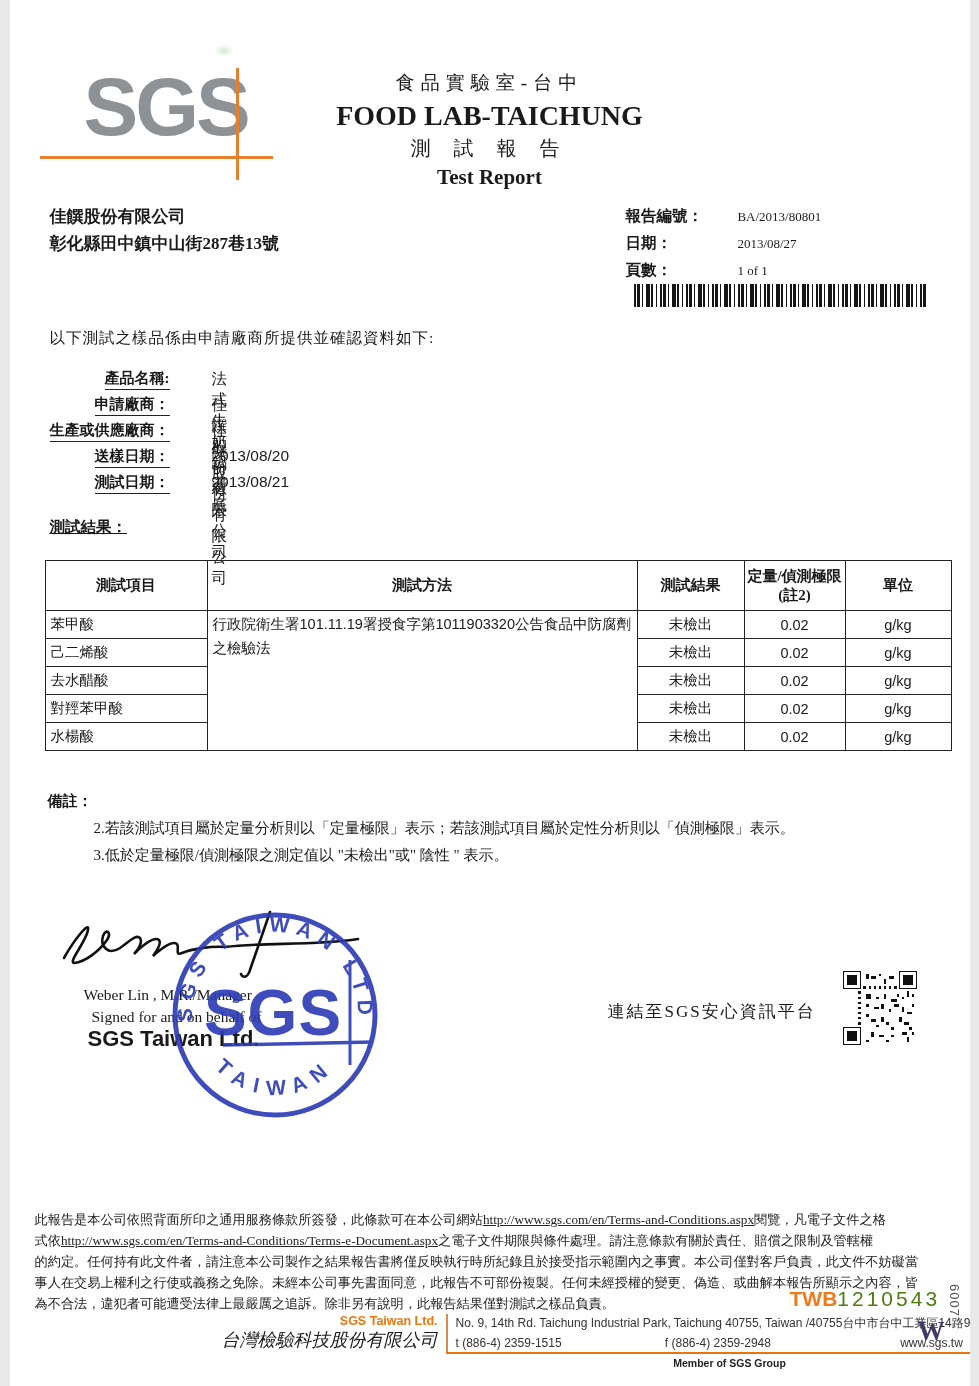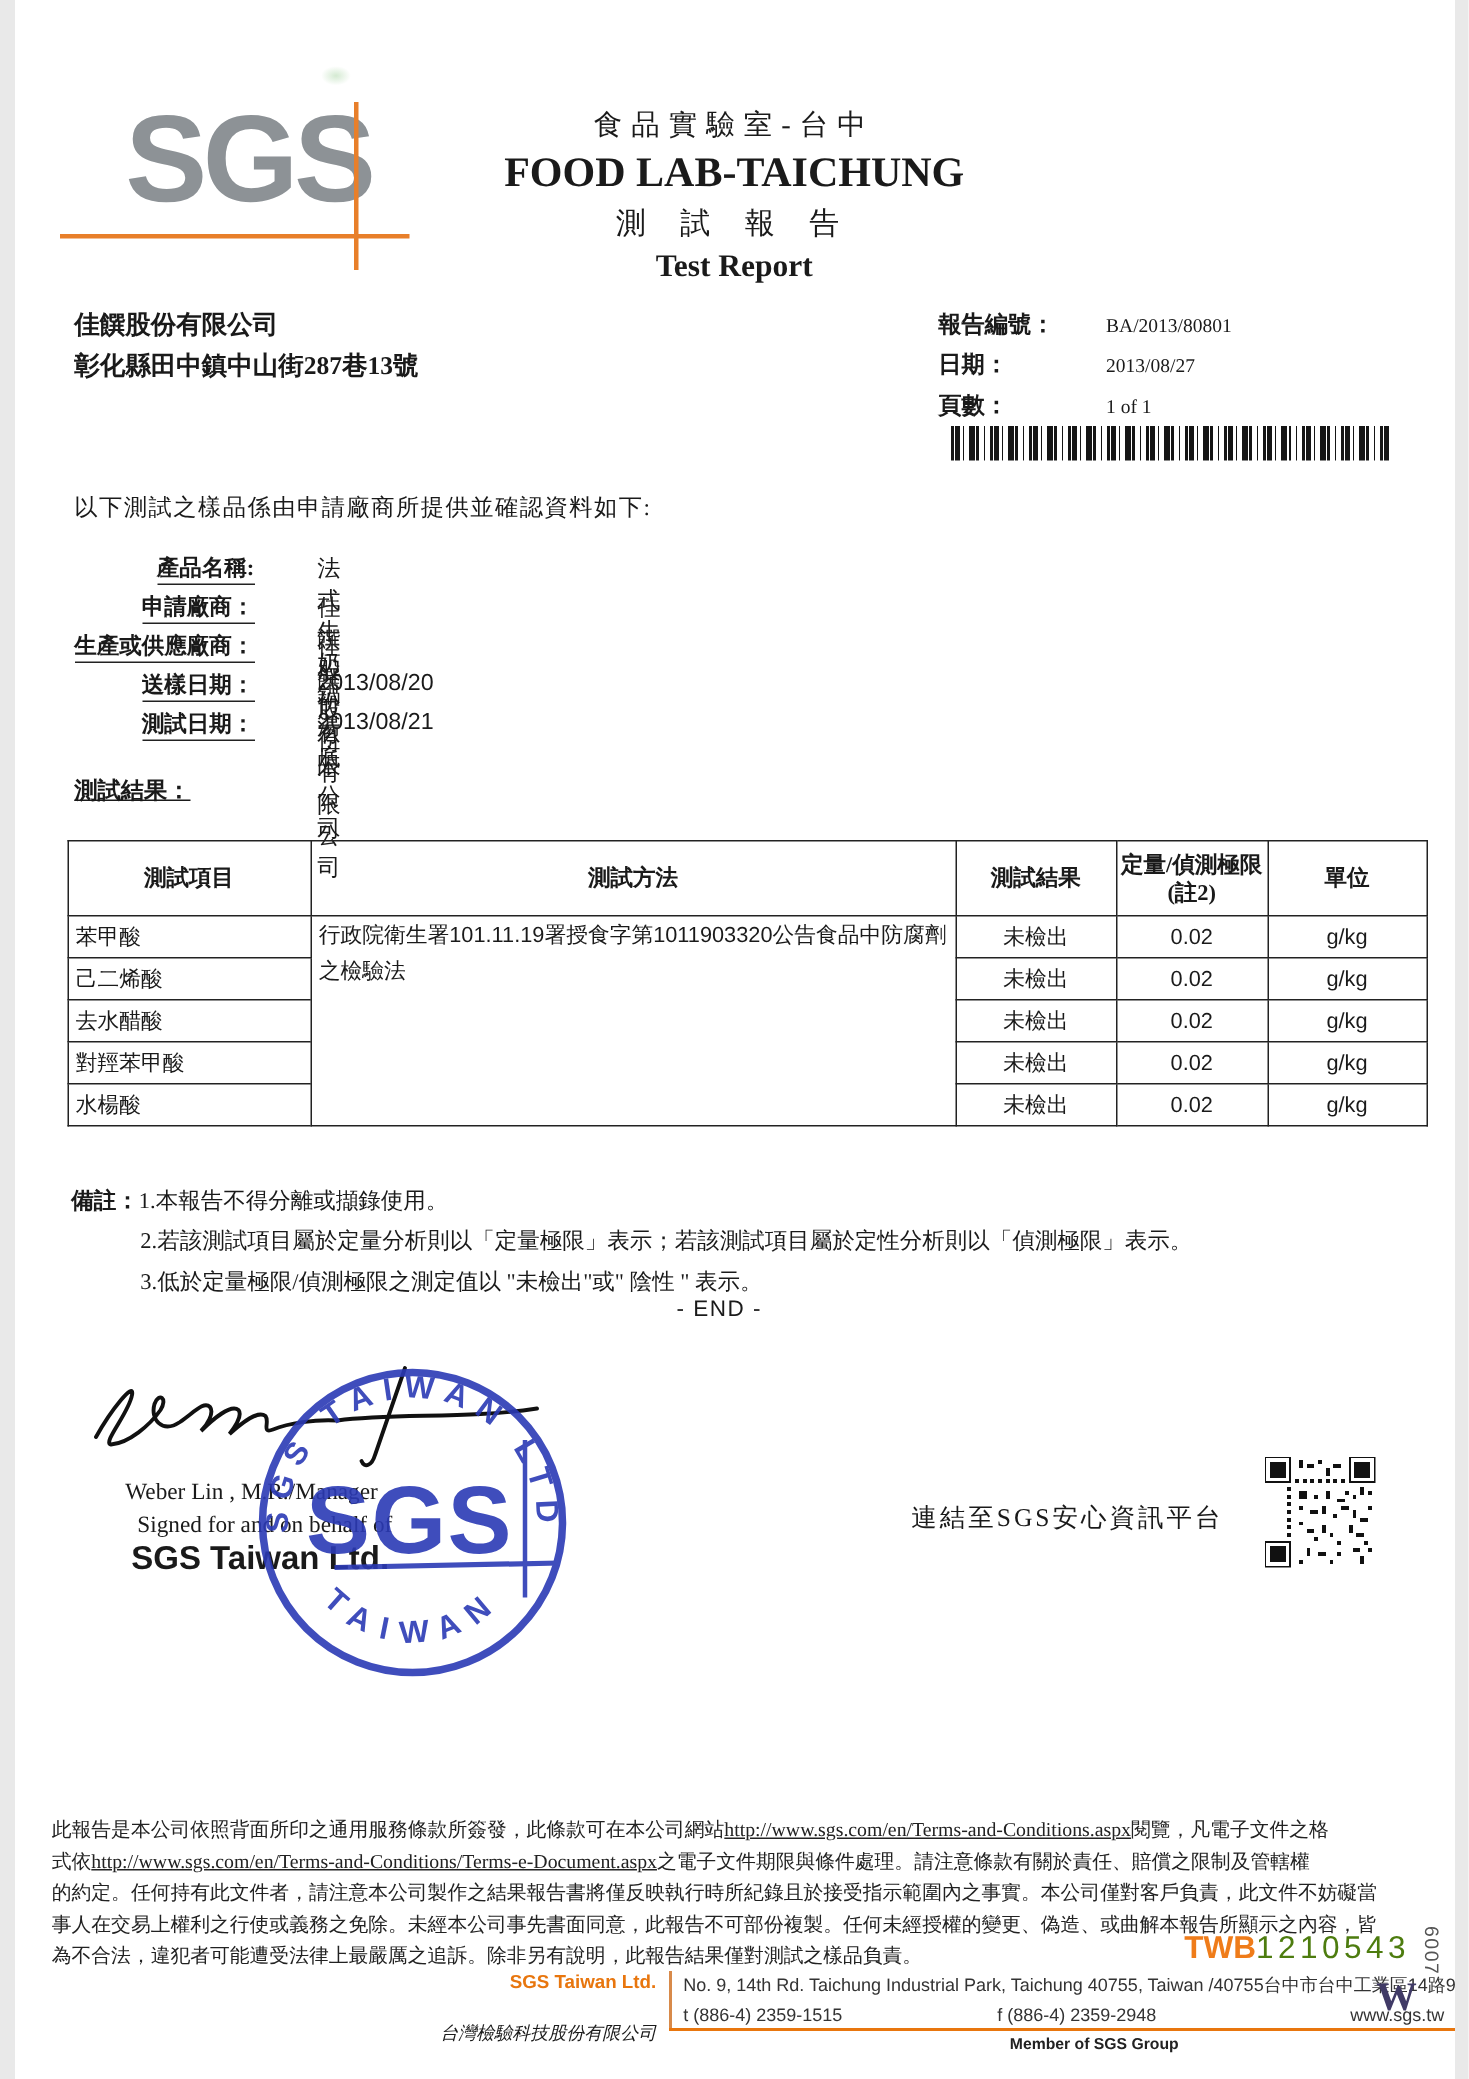--- a/index.html
+++ b/index.html
@@ -66,21 +66,21 @@
   .legal a { color:#222; text-decoration:underline; }
 
   .doc-code { position:absolute; left:780px; top:1287px; font-family:"Liberation Sans","DejaVu Sans",sans-serif; font-size:21px; }
   .doc-code .p1 { color:#ef7c1a; font-weight:bold; }
   .doc-code .p2 { color:#4d7c0f; letter-spacing:3px; }
   .side-code { position:absolute; left:952px; top:1284px; transform:rotate(90deg); transform-origin:0 0; font-family:"Liberation Sans","DejaVu Sans",sans-serif; font-size:13px; color:#555; letter-spacing:1px; }
 
   
   .f-left { position:absolute; left:40px; top:1314px; width:388px; text-align:right; }
   .f-left .l1 { font-family:"Liberation Sans","DejaVu Sans",sans-serif; font-weight:bold; font-size:12.5px; color:#e8760e; }
-  .f-left .l2 { font-size:12px; margin-top:19px; font-style:italic; } 
+  .f-left .l2 { font-size:18px; margin-top:0; font-style:italic; } 
   .f-div2 { position:absolute; left:436px; top:1314px; width:2px; height:38px; background:#d88a4a; }
   .f-addr { position:absolute; left:446px; top:1315px; font-family:"Liberation Sans","DejaVu Sans",sans-serif; font-size:12px; color:#333; white-space:nowrap; }
   .f-addr .a2 { margin-top:4px; }
   .f-addr .tel { display:inline-block; width:206px; }
   .f-addr .fax { display:inline-block; width:232px; }
   .f-hline { position:absolute; left:436px; top:1352px; width:524px; height:2px; background:#e8760e; }
   .f-member { position:absolute; left:620px; top:1357px; width:200px; text-align:center; font-family:"Liberation Sans","DejaVu Sans",sans-serif; font-weight:bold; font-size:10.5px; color:#222; }
   .f-w { position:absolute; left:908px; top:1316px; font-size:27px; font-weight:bold; color:#403a66; }
 </style>
 </head>
@@ -192,26 +192,24 @@
         <td class="ctr">未檢出</td>
         <td class="ctr">0.02</td>
         <td class="ctr">g/kg</td>
       </tr>
     </tbody>
   </table>
 
   <div class="notes">
     <div class="n-first">
       <span class="n-lbl">備註：</span>
-      <span>1.本報告不得分離或擷錄使用。</span>
     </div>
     <div class="n-rest">2.若該測試項目屬於定量分析則以「定量極限」表示；若該測試項目屬於定性分析則以「偵測極限」表示。</div>
     <div class="n-rest">3.低於定量極限/偵測極限之測定值以 "未檢出"或" 陰性 " 表示。</div>
   </div>
-  <div class="end-marker">- END -</div>
 
   <svg class="sig-svg" width="310" height="84" viewBox="0 0 310 84">
     <g fill="none" stroke="#111" stroke-width="2.6" stroke-linecap="round">
       <path d="M6,50 C16,32 32,12 30,22 C28,34 10,54 16,55 C28,54 42,42 49,32 C54,24 48,20 45,28 C42,38 50,48 62,40 C72,33 78,26 82,30 C85,34 80,42 76,46 C84,38 96,28 101,32 C104,36 98,44 95,48 C104,40 114,32 119,36 C122,40 116,48 124,45 C134,41 152,38 167,39"></path>
       <path d="M167,39 C205,34 255,38 300,31"></path>
       <path d="M212,4 L192,62 C190,69 185,71 183,66"></path>
     </g>
   </svg>
   <div class="signer">Weber Lin , M.R./Manager</div>
   <div class="signed-for">Signed for and on behalf of</div>

